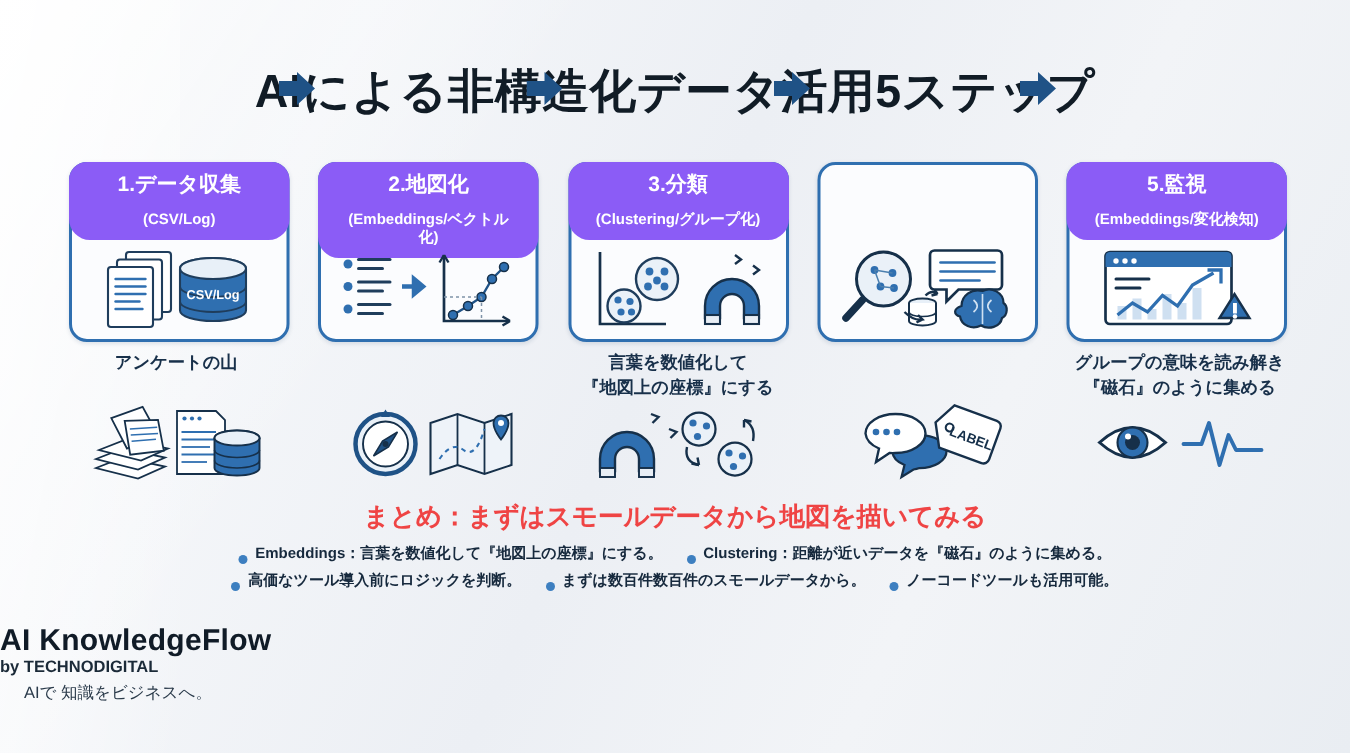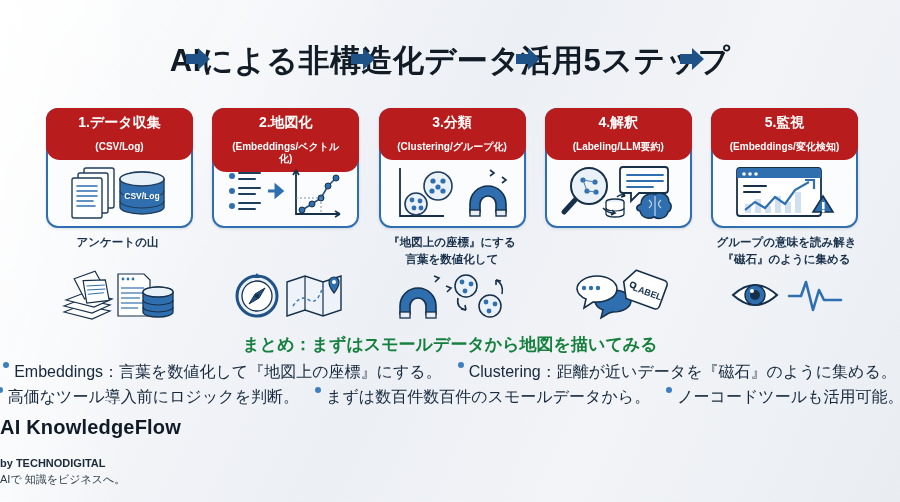--- a/index.html
+++ b/index.html
@@ -31,21 +31,21 @@
     position:absolute;left:46px;top:108px;width:812px;height:118px;
     display:flex;justify-content:space-between;align-items:flex-start;
   }
   .step{
     position:relative;width:143px;height:116px;
     background:#fbfcfe;border:2px solid #2f6fb0;border-radius:12px;
     box-shadow:0 1px 3px rgba(20,50,90,.12);
   }
   .step-head{
     position:absolute;left:-2px;top:-2px;width:147px;
-    background:#b91c1c;border-radius:12px 12px 14px 14px;
+    background:#8b5cf6;border-radius:12px 12px 14px 14px;
     padding:6px 18px 7px;text-align:center;color:#fff;box-sizing:border-box;
   }
   .step-title{font-size:14px;font-weight:bold;line-height:1.15;}
   .step-sub{font-size:10px;font-weight:bold;line-height:1.2;margin-top:11px;}
   .step-art{position:absolute;left:0;top:54px;width:144px;height:60px;}
   .step-art svg{display:block;margin:0 auto;}
 
   .arrow{
     position:absolute;top:48px;width:24px;height:22px;
   }
@@ -64,38 +64,38 @@
   
   .illus{
     position:absolute;left:46px;top:266px;width:812px;height:58px;
     display:flex;justify-content:space-between;align-items:center;
   }
   .ill{width:143px;display:flex;justify-content:center;align-items:center;}
 
   
   .summary-title{
     position:absolute;left:0;top:333px;width:900px;text-align:center;
-    font-size:17px;font-weight:bold;color:#15803d;
+    font-size:17px;font-weight:bold;color:#ef4444;
   }
   .bullets{position:absolute;left:0;top:362px;width:900px;}
   .brow{
     display:flex;justify-content:center;align-items:center;
     gap:16px;margin-bottom:4px;
   }
-  .bullet{display:flex;align-items:flex-start;font-size:16px;font-weight:normal;color:#16293d;white-space:nowrap;}
+  .bullet{display:flex;align-items:flex-end;font-size:10px;font-weight:bold;color:#16293d;white-space:nowrap;}
   .dot{
     width:6px;height:6px;border-radius:50%;background:#3d7fc0;
     margin-right:5px;flex:none;
   }
 
   
   .footer{position:absolute;left:0;top:416px;width:900px;text-align:left;}
   .brand{font-size:20px;font-weight:bold;color:#101b27;letter-spacing:.2px;}
-  .by{font-size:11px;font-weight:bold;color:#1b2a38;margin-top:18px;}
-  .tag{font-size:11px;color:#2a3a4a;margin-top:3px;}
+  .by{font-size:11px;font-weight:bold;color:#1b2a38;margin-top:0;}
+  .tag{font-size:11px;color:#2a3a4a;margin-top:3px;margin-left:16px;}
 </style>
 </head>
 <body>
 
 <div class="wrap">
 
   <div class="title">AIによる非構造化データ活用5ステップ</div>
 
   <div class="steps">
 
@@ -206,24 +206,20 @@
           </g>
           <g stroke="#16304a" stroke-width="1.6" fill="none">
             <path d="M100 6 l4 3 -4 3"></path>
               <path d="M112 13 l4 3 -4 3"></path>
           </g>
         </svg>
       </div>
     </div>
 
     <div class="step">
-      <div class="step-head">
-        <div class="step-title">4.解釈</div>
-        <div class="step-sub">(Labeling/LLM要約)</div>
-      </div>
       <div class="step-art">
         <svg width="128" height="58" viewBox="0 0 128 58">
           <g>
             <circle cx="34" cy="22" r="18" fill="#eaf1f8" stroke="#16304a" stroke-width="2"></circle>
             <g fill="#2f6fb0">
                 <circle cx="28" cy="16" r="2.6"></circle>
                 <circle cx="40" cy="18" r="2.6"></circle>
                 <circle cx="32" cy="27" r="2.6"></circle>
                 <circle cx="41" cy="28" r="2.6"></circle>
               </g>
@@ -320,22 +316,22 @@
     <svg width="24" height="22" viewBox="0 0 24 22">
         <path d="M0 6 h12 V0 l12 11 -12 11 v-6 H0 z" fill="#1f5286"></path>
       </svg>
   </div>
 
   <div class="captions">
     <div class="cap">
       <div>アンケートの山</div>
     </div>
     <div class="cap">
+      <div>言葉を数値化して</div>
       <div>『地図上の座標』にする</div>
-      <div>言葉を数値化して</div>
     </div>
     <div class="cap">
       <div>グループの意味を読み解き</div>
       <div>『磁石』のように集める</div>
     </div>
   </div>
 
   <div class="illus">
 
     <div class="ill">

